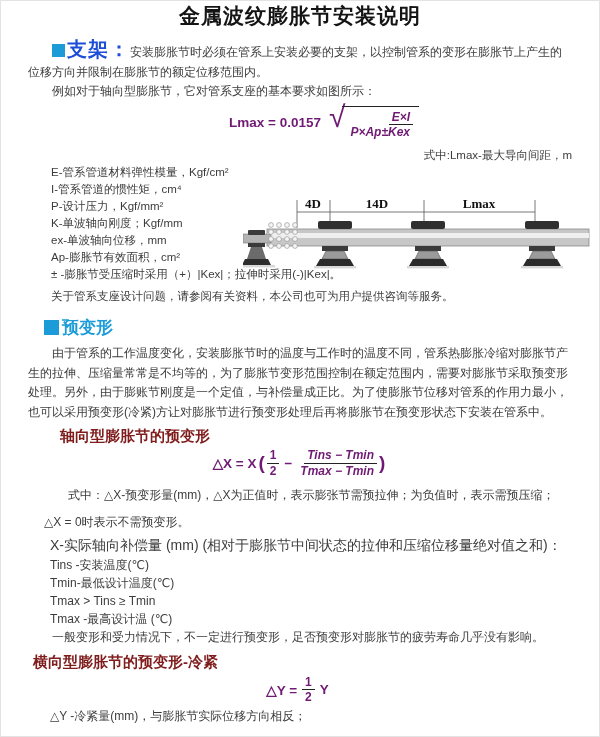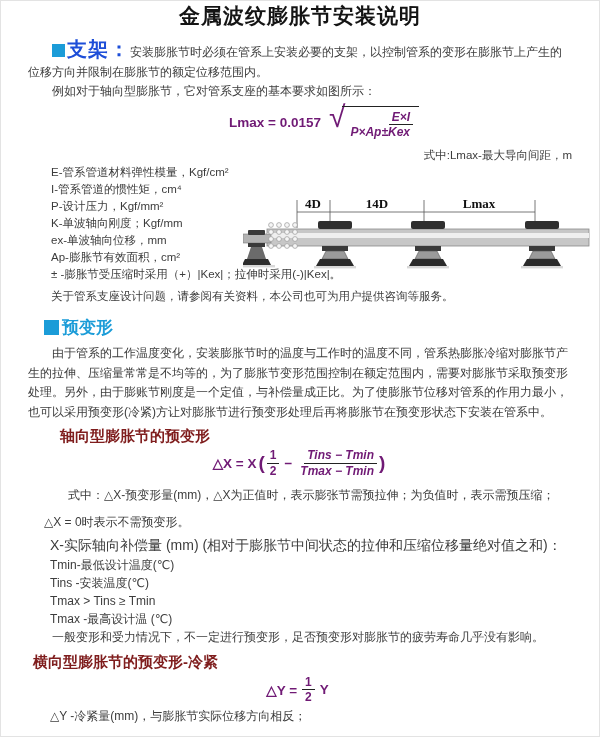--- a/index.html
+++ b/index.html
@@ -109,22 +109,22 @@
     <span class="frac ital">
       <span class="fn">Tins − Tmin</span>
       <span class="fd">Tmax − Tmin</span>
     </span>
     <span class="bigp">)</span>
   </div>
 
   <p class="note-para">式中：△X-预变形量(mm)，△X为正值时，表示膨张节需预拉伸；为负值时，表示需预压缩；△X = 0时表示不需预变形。</p>
   <p class="note-x">X-实际轴向补偿量 (mm) (相对于膨胀节中间状态的拉伸和压缩位移量绝对值之和)：</p>
   <div>
+    <span class="temp-line">Tins -安装温度(℃)</span>
     <span class="temp-line">Tmin-最低设计温度(℃)</span>
-    <span class="temp-line">Tins -安装温度(℃)</span>
     <span class="temp-line">Tmax &gt; Tins ≥ Tmin</span>
     <span class="temp-line">Tmax -最高设计温 (℃)</span>
   </div>
   <p class="note-last">一般变形和受力情况下，不一定进行预变形，足否预变形对膨胀节的疲劳寿命几乎没有影响。</p>
 
   <div class="sub-head sub-lateral">横向型膨胀节的预变形-冷紧</div>
 
   <div class="formula-row f3">
     <span>△Y =</span>
     <span class="frac" style="margin-left:5px;">

